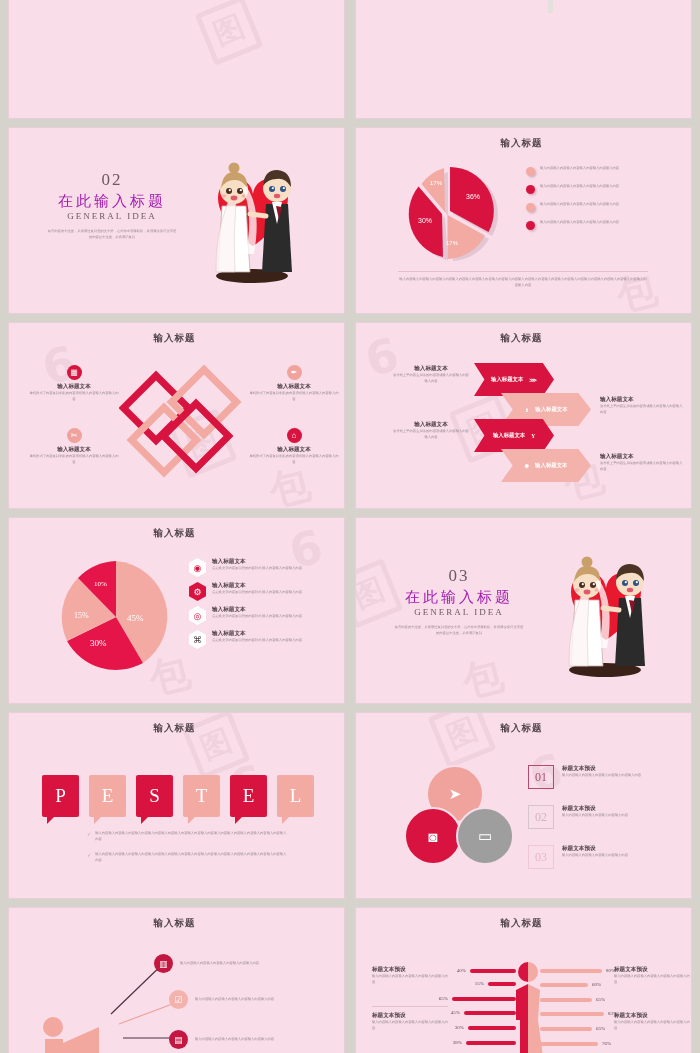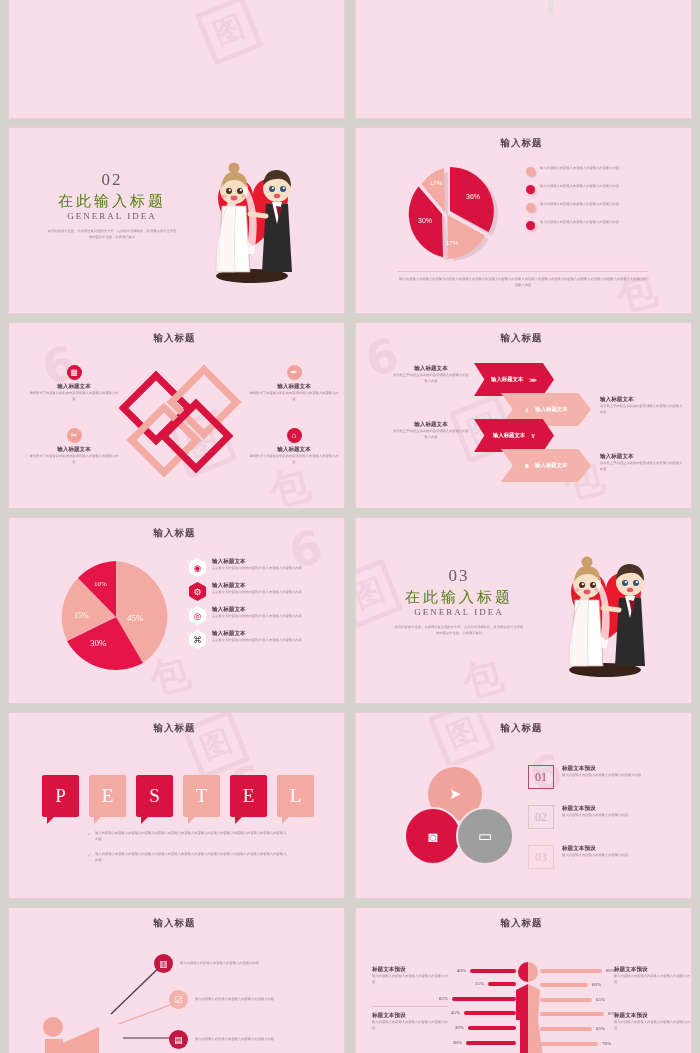--- a/index.html
+++ b/index.html
@@ -55,21 +55,21 @@
   .r0b .pole{
     position:absolute; background:#e4e0dd; width:5px; height:30px;
   }
 
   
   .sec .num{
     font-family:"Liberation Serif",serif; font-size:17px; color:#6b5a60;
     letter-spacing:2px;
   }
   .sec .cn{
-    font-family:"Liberation Serif",serif; font-size:15px; color:#4d7c0f;
+    font-family:"Liberation Serif",serif; font-size:15px; color:#a21caf;
     letter-spacing:3px; margin-top:2px;
   }
   .sec .en{
     font-family:"Liberation Serif",serif; font-size:9px; color:#6b5a60;
     letter-spacing:2px; 
   }
   .sec .desc{ width:130px; margin:8px auto 0; }
   .couple{ position:absolute; right:26px; top:18px; width:130px; height:150px; }
 
   

